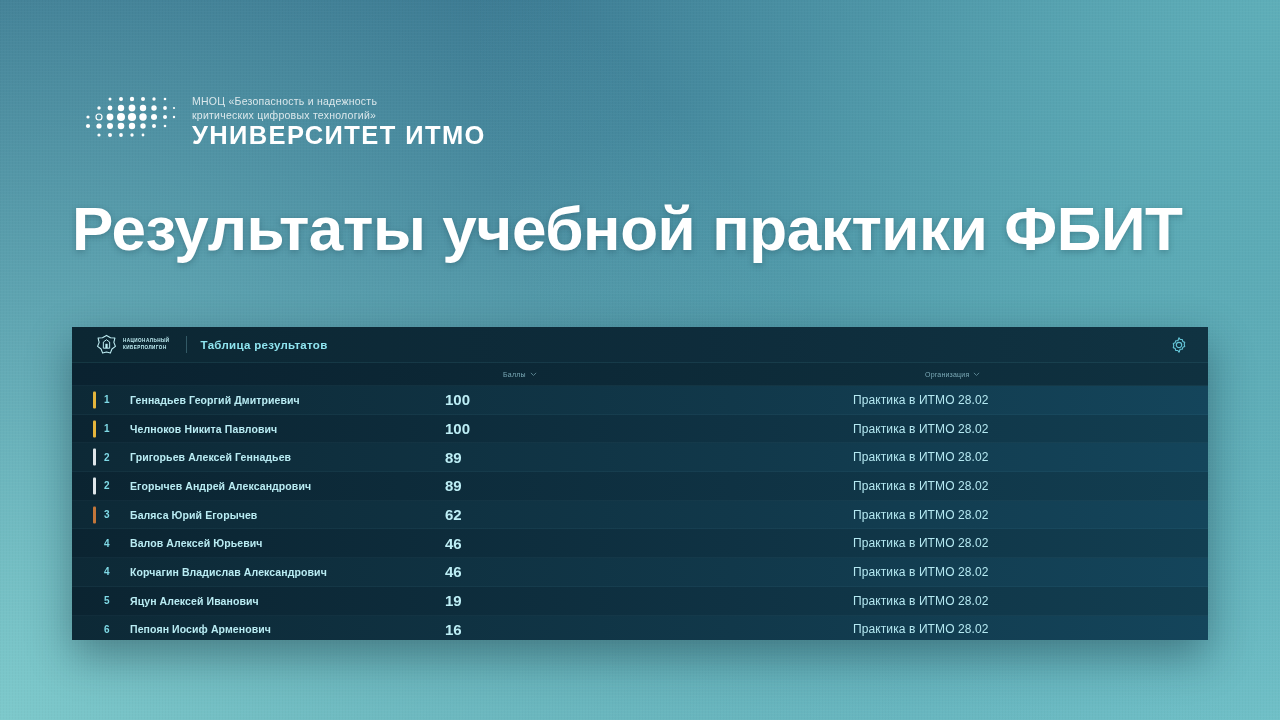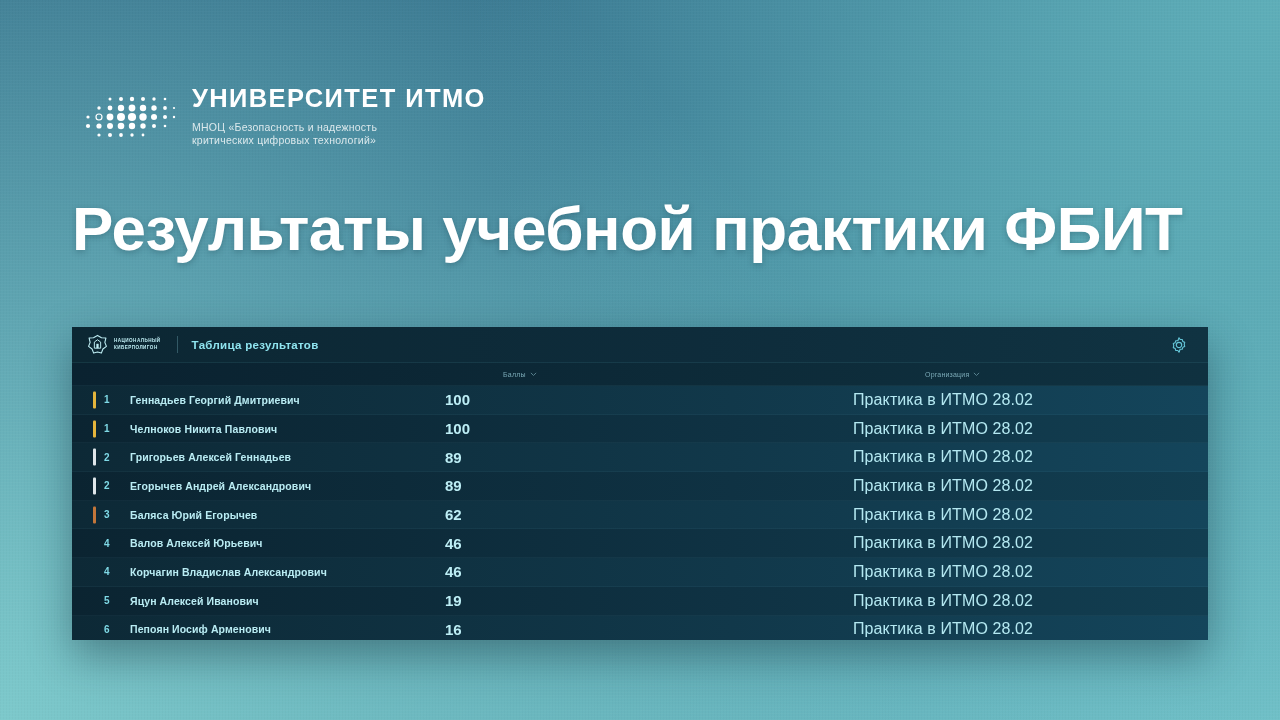--- a/index.html
+++ b/index.html
@@ -59,21 +59,21 @@
     position:absolute; left:72px; top:327px;
     width:1136px; height:313px;
     background:#0b2431;
     box-shadow:0 16px 40px rgba(8,32,44,.40);
     overflow:hidden;
   }
   #panel-topbar {
     height:36px; position:relative;
     background:linear-gradient(90deg,#0c2733 0%,#0e2c3b 55%,#103342 100%);
     border-bottom:1px solid rgba(110,200,210,.10);
-    display:flex; align-items:center; padding-left:15px;
+    display:flex; align-items:center; padding-left:24px;
   }
   #cyber-logo { display:flex; align-items:center; gap:6px; }
   #cyber-badge { width:21px; height:21px; flex:0 0 auto; }
   #cyber-name {
     font-size:4.6px; font-weight:bold; color:#bfeef4;
     letter-spacing:.45px; line-height:1.45; text-transform:uppercase;
   }
   #topbar-sep {
     width:1px; height:17px; background:rgba(150,220,230,.28);
     margin:0 14px 0 16px;
@@ -126,21 +126,21 @@
   .c-name {
     position:absolute; left:58px;
     font-size:10.5px; font-weight:bold; color:#b9ecf3; letter-spacing:.1px;text-align:right;
   }
   .c-score {
     position:absolute; left:373px;
     font-size:15px; font-weight:bold; color:#bdeef5;
   }
   .c-org {
     position:absolute; left:781px;
-    font-size:16px; color:#b4e8f1; letter-spacing:.1px;
+    font-size:12px; color:#b4e8f1; letter-spacing:.1px;
   }
 </style>
 </head>
 <body>
 
 <div id="slide-bg"></div>
 <div id="slide-noise"></div>
 
 <div id="logo-block">
   <svg id="itmo-dots" viewBox="0 0 98 58">
@@ -177,22 +177,22 @@
       <circle cx="74" cy="40" r="2.0"></circle>
       <circle cx="85" cy="13" r="1.3"></circle>
       <circle cx="85" cy="22" r="1.9"></circle>
       <circle cx="85" cy="31" r="2.0"></circle>
       <circle cx="85" cy="40" r="1.3"></circle>
       <circle cx="94" cy="22" r="1.1"></circle>
       <circle cx="94" cy="31" r="1.2"></circle>
     </g>
   </svg>
   <div id="logo-text">
+    <div id="itmo-sub">МНОЦ «Безопасность и надежность критических цифровых технологий»</div>
     <div id="itmo-wordmark">УНИВЕРСИТЕТ ИТМО</div>
-    <div id="itmo-sub">МНОЦ «Безопасность и надежность критических цифровых технологий»</div>
   </div>
 </div>
 
 <h1 id="page-title">Результаты учебной практики ФБИТ</h1>
 
 <div id="result-panel">
 
   <div id="panel-topbar">
     <div id="cyber-logo">
       <svg id="cyber-badge" viewBox="0 0 24 24">

